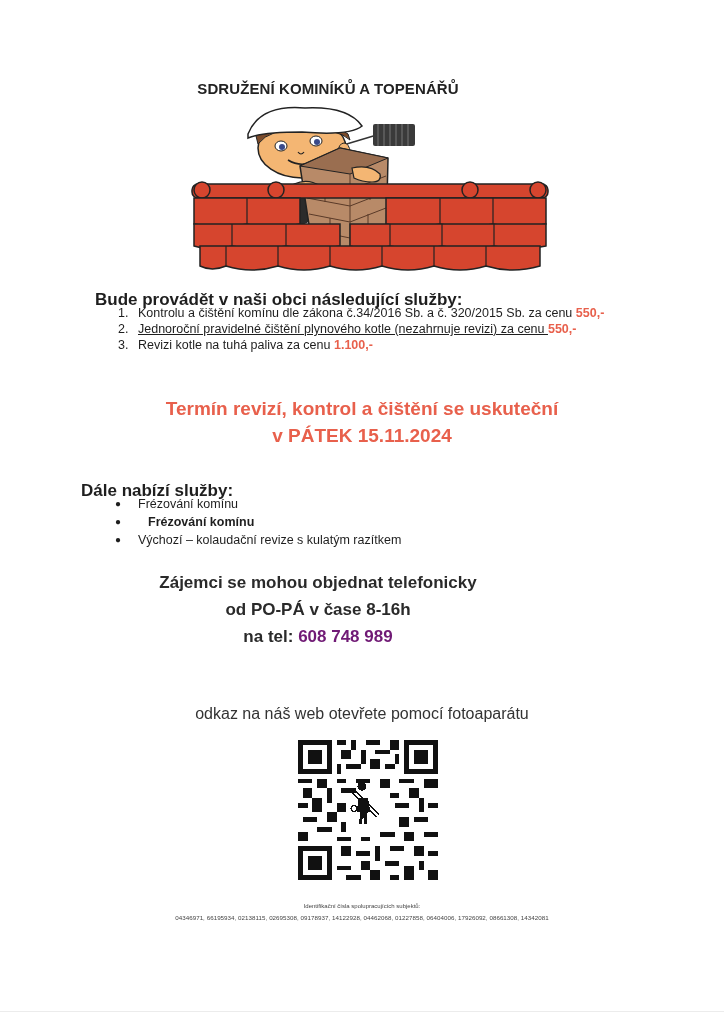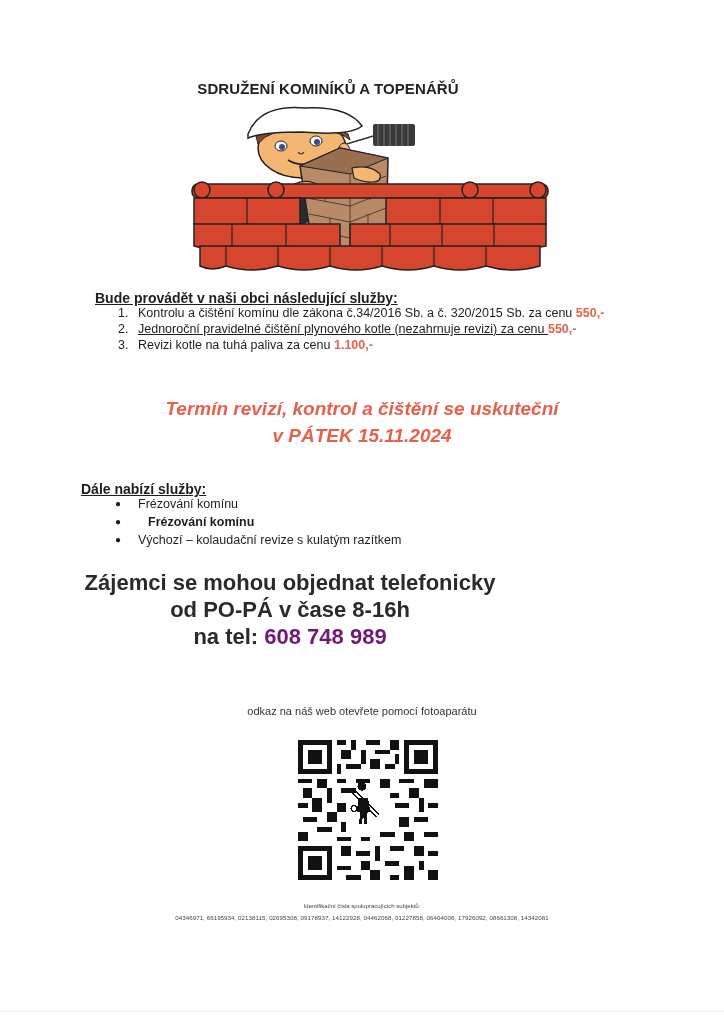--- a/index.html
+++ b/index.html
@@ -7,36 +7,36 @@
     width: 724px; height: 1024px; background: #ffffff; position: relative; overflow: hidden;
     font-family: "Liberation Sans", "DejaVu Sans", sans-serif; color: #1e1e1e;
   }
   .abs { position: absolute; }
   .title {
     left: 0; width: 656px; top: 80px; text-align: center;
     font-size: 15px; font-weight: bold; letter-spacing: 0.1px; color: #222;
   }
   .illustration { left: 190px; top: 106px; width: 360px; height: 175px; }
   .section-heading {
-    font-size: 14px; font-weight: bold; text-decoration: underline; color: #1e1e1e;
+    font-size: 17px; font-weight: bold; color: #1e1e1e;
   }
   .list { font-size: 12.5px; color: #1e1e1e; }
   .list-row { position: absolute; white-space: nowrap; }
   .num { position: absolute; left: 0; }
   .price { color: #e8604c; font-weight: bold; }
   .headline {
     left: 0; width: 724px; text-align: center; color: #e8604c; font-weight: bold;
-    font-size: 19px; line-height: 26px; font-style: italic;
+    font-size: 19px; line-height: 26px;
   }
   .contact {
     left: 0; width: 580px; text-align: center; color: #2a2a2a; font-weight: bold;
-    font-size: 22px; line-height: 26px;
+    font-size: 17px; line-height: 26px; padding-left: 28px;
   }
   .contact .phone { color: #701a75; }
-  .qr-caption { left: 0; width: 724px; top: 705px; text-align: center; font-size: 11px; color: #333; }
+  .qr-caption { left: 0; width: 724px; top: 705px; text-align: center; font-size: 16px; color: #333; }
   .qr { left: 297px; top: 740px; width: 142px; height: 140px; }
   .ids-label { left: 0; width: 724px; top: 903px; text-align: center; font-size: 6px; color: #444; }
   .ids { left: 0; width: 724px; top: 914px; text-align: center; font-size: 6.2px; color: #444; letter-spacing: 0.05px; }
   .bottom-line { left: 0; top: 1011px; width: 724px; height: 1px; background: #ececec; }
 </style>
 </head>
 <body>
 
 <div class="abs title">SDRUŽENÍ KOMINÍKŮ A TOPENÁŘŮ</div>
 

